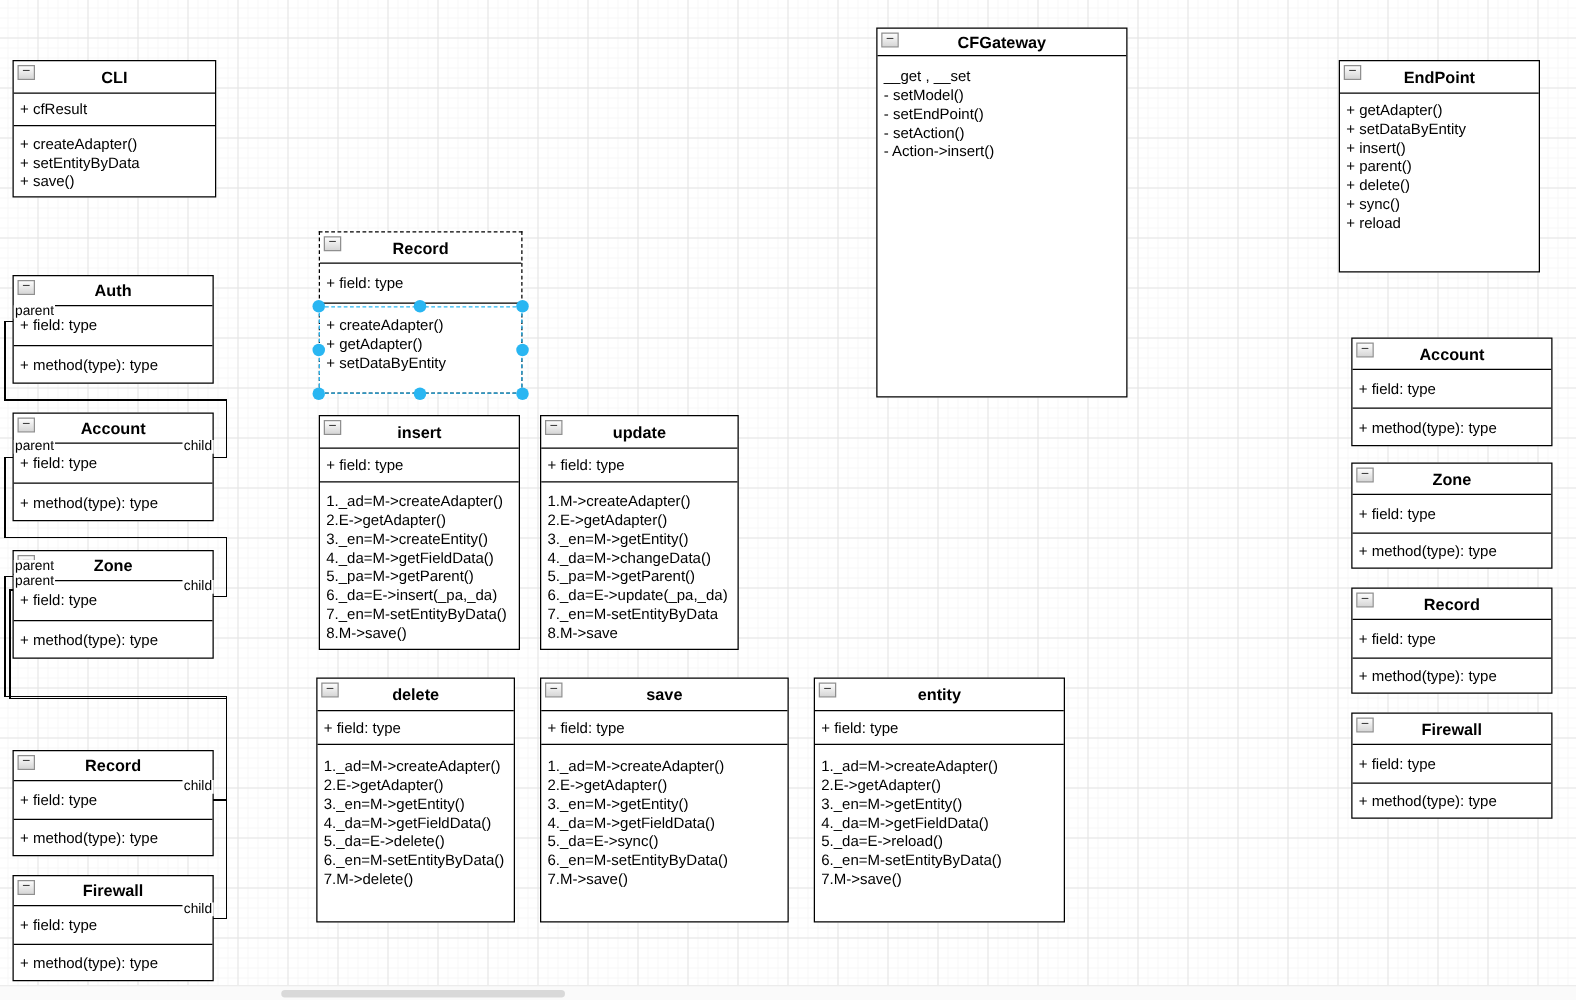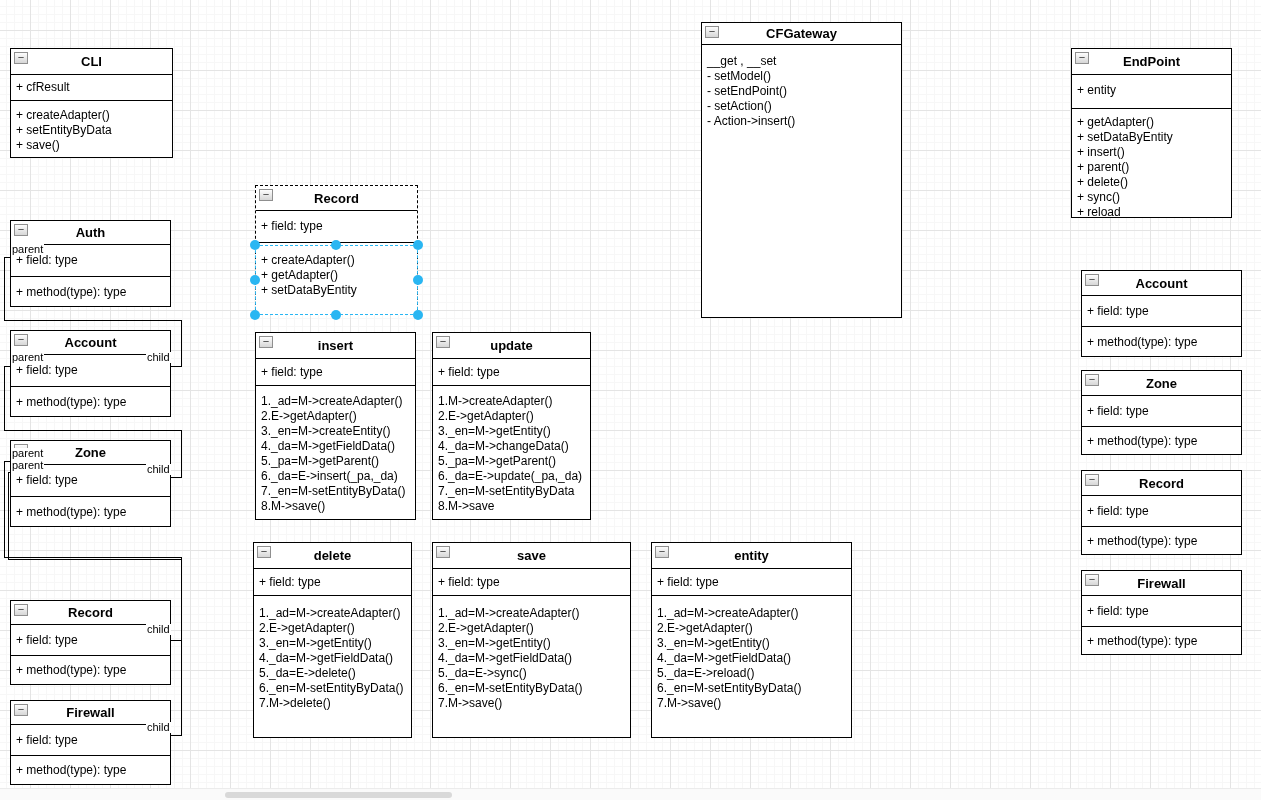--- a/index.html
+++ b/index.html
@@ -290,23 +290,20 @@
         <div class="row">- setAction()</div>
         <div class="row">- Action-&gt;insert()</div>
       </div>
   </div>
 
   <div class="uml-class" style="left:1071px;top:48px;width:161px;height:170px;">
     <div class="uml-title" style="height:26px">
       <span class="collapse-icon">−</span>
       <span>EndPoint</span>
     </div>
-    <div class="uml-attrs" style="height:34px">
-        <div class="row">+ entity</div>
-      </div>
     <div class="uml-methods" style="padding-top:6px">
         <div class="row">+ getAdapter()</div>
         <div class="row">+ setDataByEntity</div>
         <div class="row">+ insert()</div>
         <div class="row">+ parent()</div>
         <div class="row">+ delete()</div>
         <div class="row">+ sync()</div>
         <div class="row">+ reload</div>
       </div>
   </div>

